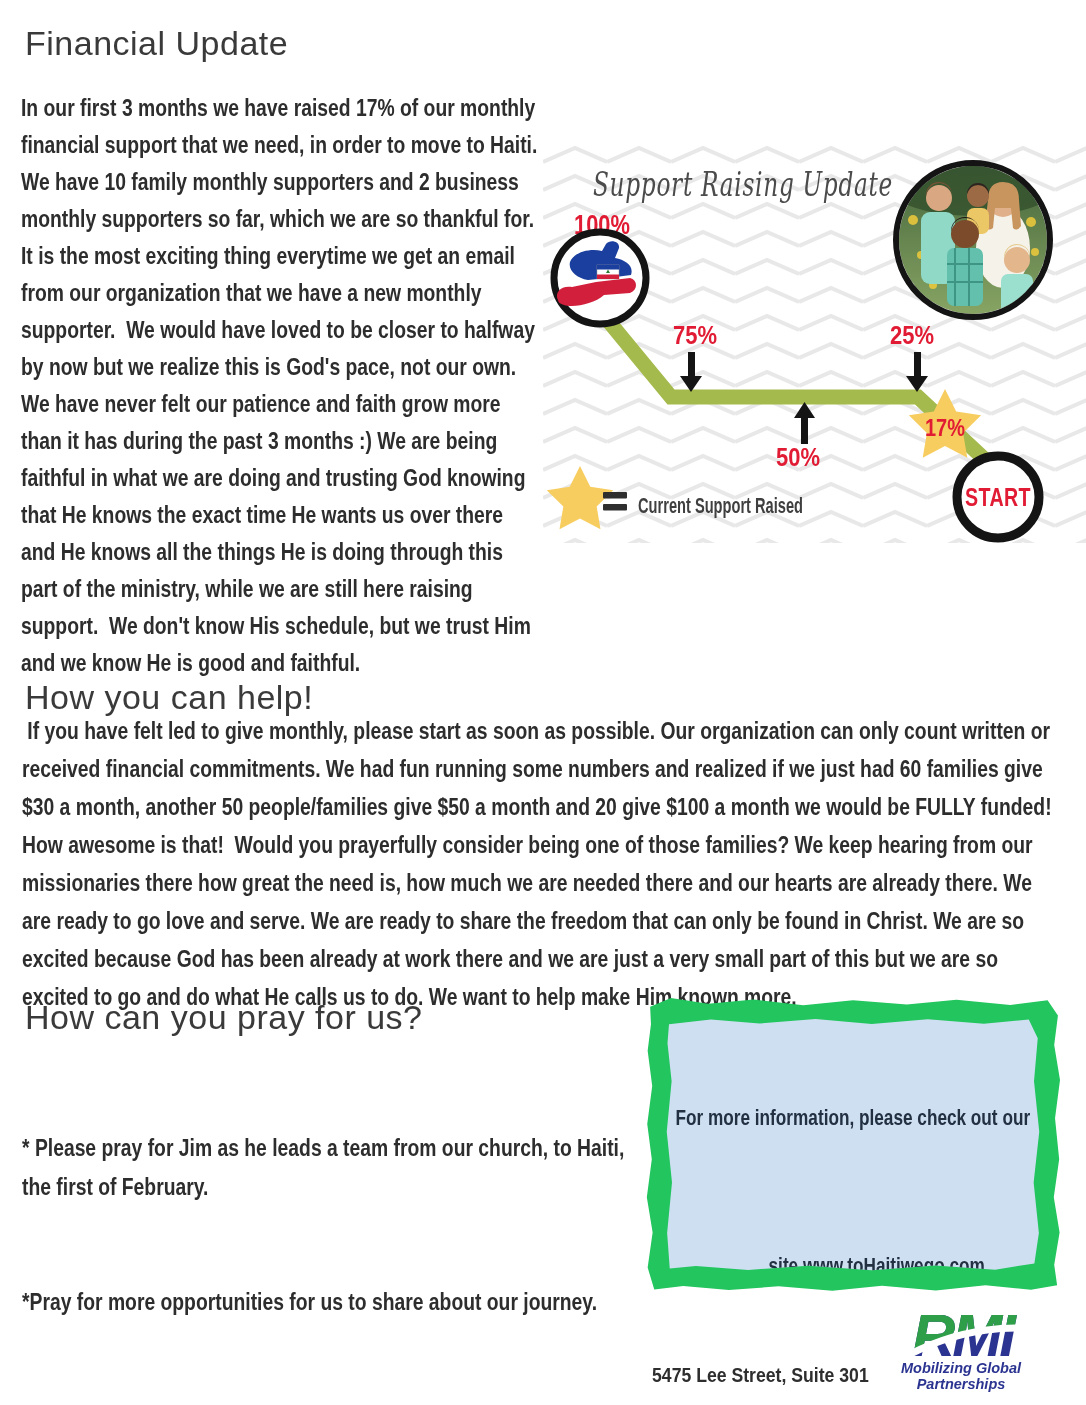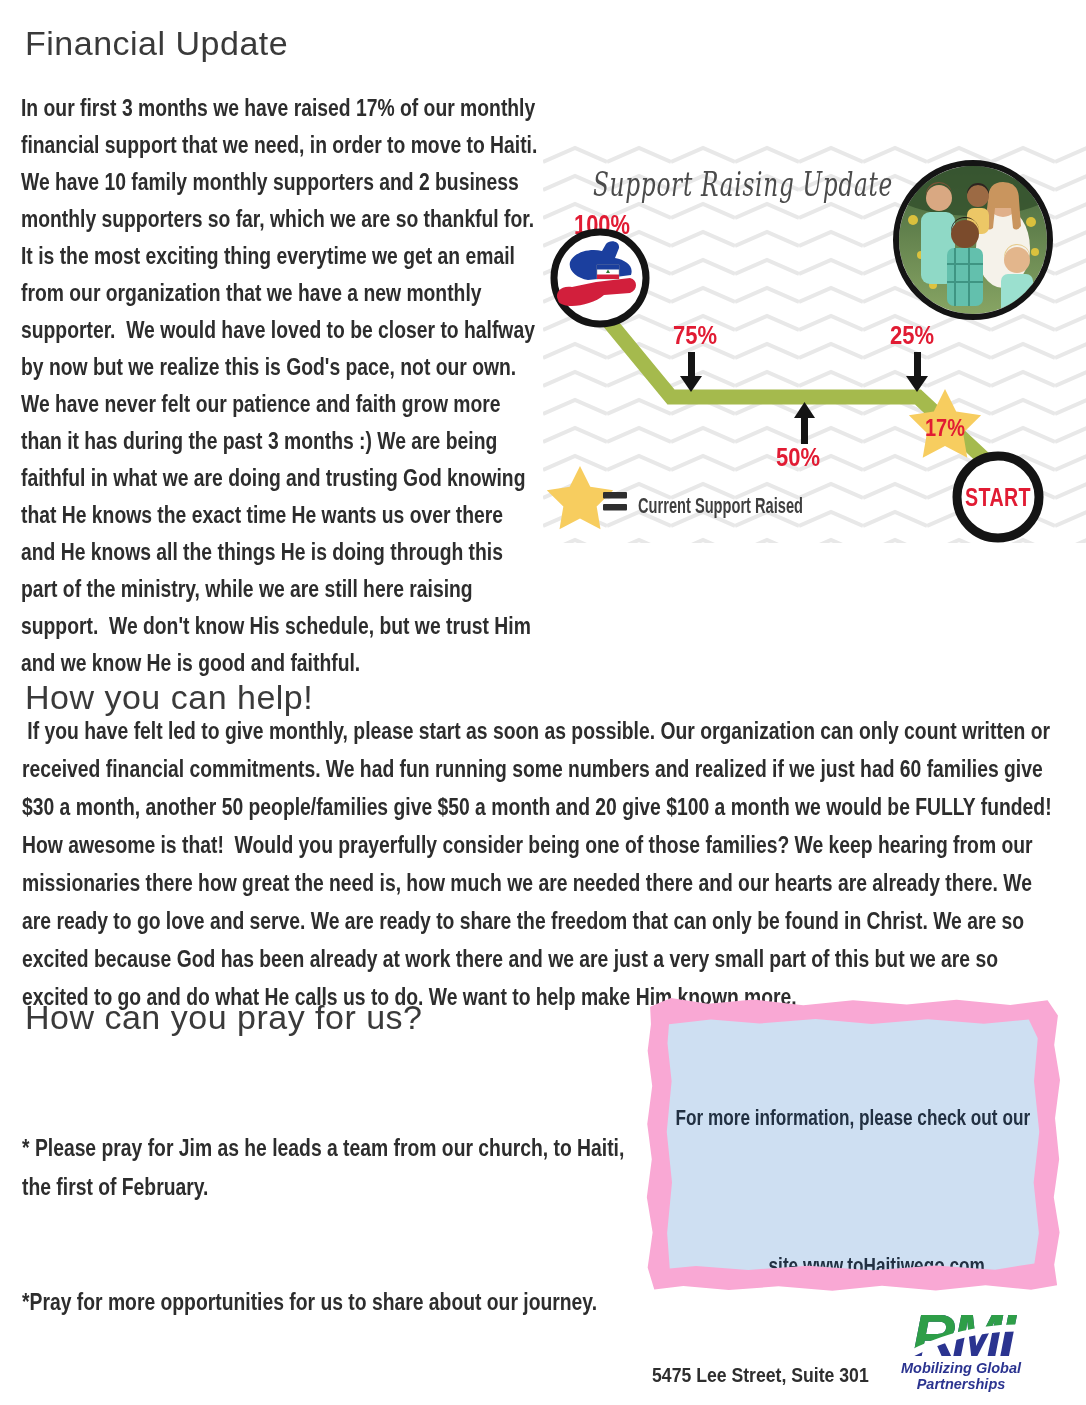--- a/index.html
+++ b/index.html
@@ -14,21 +14,21 @@
   .cond84 { transform:scaleX(0.84); transform-origin:0 0; }
   .cond80 { transform:scaleX(0.80); transform-origin:0 0; }
   .bodytext { font-weight:bold; color:#2d2d2d; font-size:23px; white-space:pre-wrap; }
   .intro   { position:absolute; left:21px;  top:90px;  width:620px;  line-height:37px; }
   .helppara{ position:absolute; left:22px;  top:712px; width:1240px; line-height:38px; }
   .praylist{ position:absolute; left:22px;  top:1052px; width:726px; line-height:38.5px; }
   .pray-line { white-space:pre-wrap; }
   
   .infobox {
     position:absolute; left:646px; top:998px; width:414px; height:293px;
-    background:#f9a8d4;
+    background:#22c55e;
     clip-path: polygon(1% 3%, 6% 0%, 15% 2%, 26% 0.5%, 38% 2.5%, 50% 0.8%,
       63% 2.2%, 75% 0.6%, 88% 2.4%, 97% 0.8%, 99.5% 6%, 98.6% 16%, 100% 28%,
       98.8% 41%, 99.8% 55%, 98.5% 68%, 99.9% 80%, 98.6% 91%, 99.3% 98%,
       93% 99.6%, 82% 98%, 70% 99.8%, 57% 98.2%, 45% 99.9%, 32% 98.4%,
       20% 99.7%, 9% 98.3%, 2% 99.5%, 0.4% 92%, 1.6% 80%, 0.2% 68%, 1.4% 55%,
       0.3% 43%, 1.5% 30%, 0.4% 18%, 1.2% 9%);
   }
   .infobox-inner {
     position:absolute; left:20px; top:20px; width:374px; height:253px;
     background:#cedff2;

